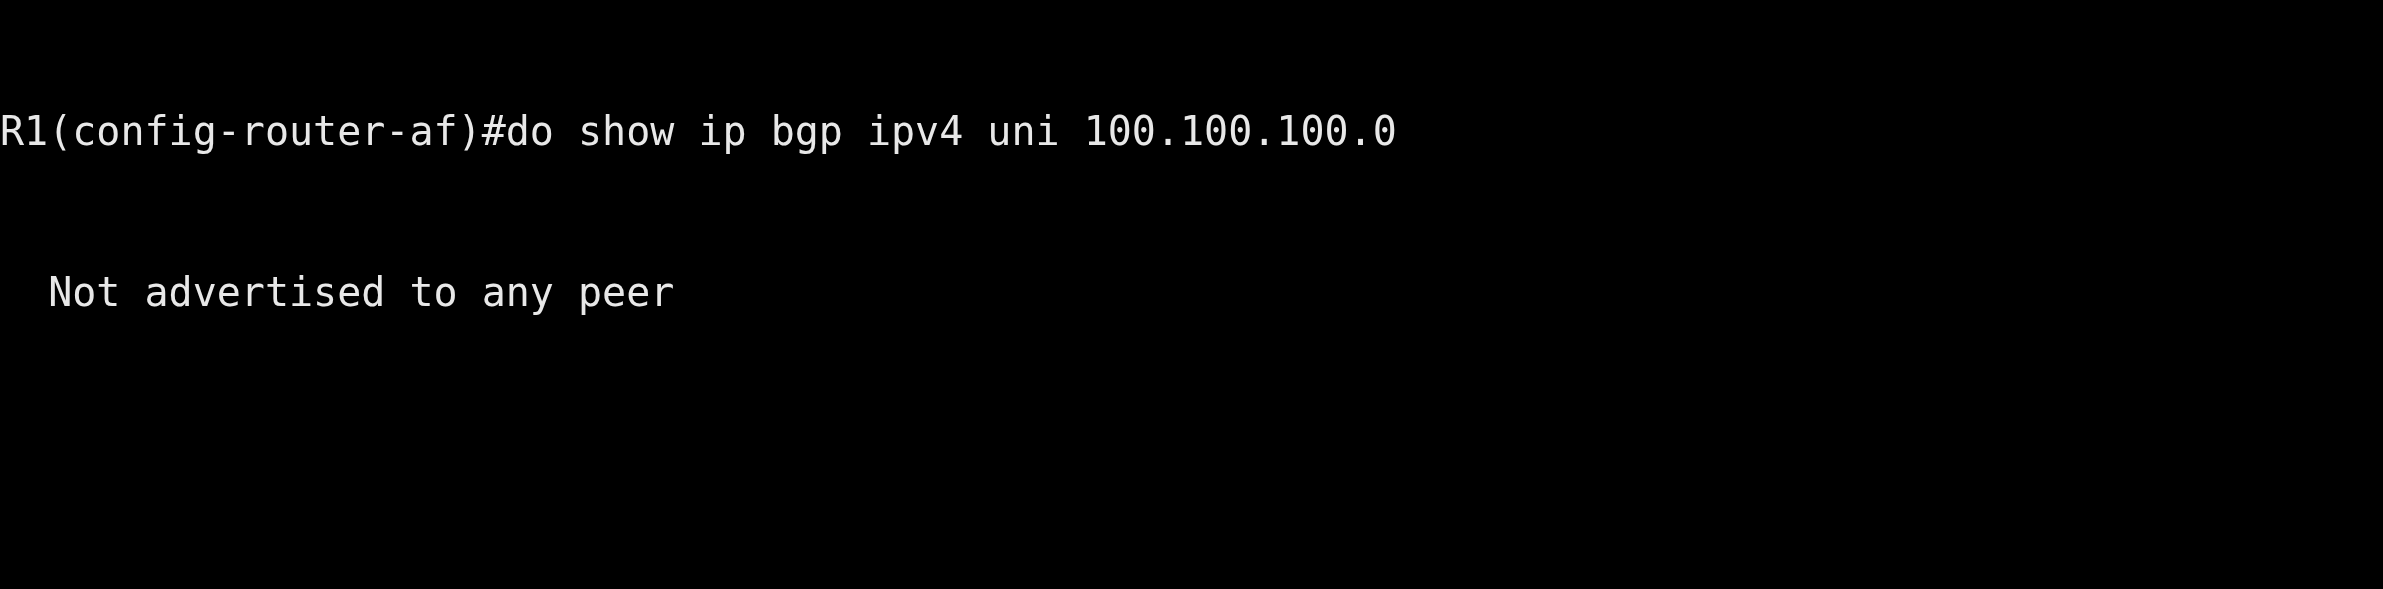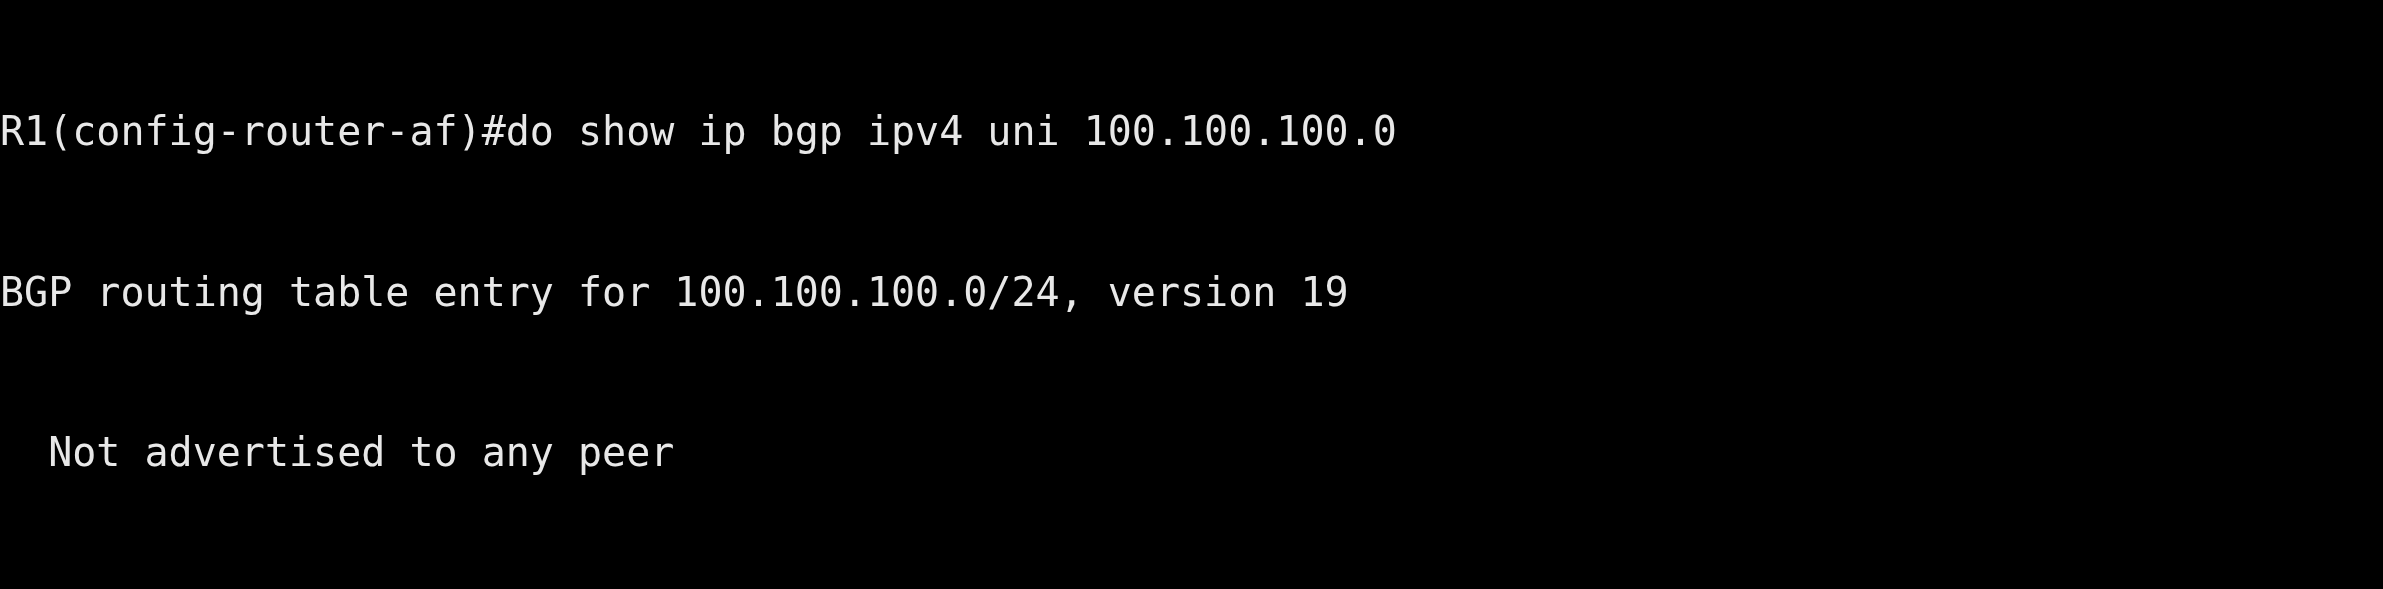--- a/index.html
+++ b/index.html
@@ -42,21 +42,20 @@
     line-height: 53.5px;
     color: #e8e8e8;
   }
 </style>
 </head>
 <body style="background: rgb(0, 0, 0);">
 
 <div id="terminal" style="background: rgb(0, 0, 0); color: rgb(232, 232, 232);">
   <div id="screen">
     <span class="line">R1(config-router-af)#do show ip bgp ipv4 uni 100.100.100.0</span>
-    <span class="line">BGP routing table entry for 100.100.100.0/24, version 19</span>
     <span class="line">  Not advertised to any peer</span>
     
     
     
     
     
     
     
   </div>
 </div>

